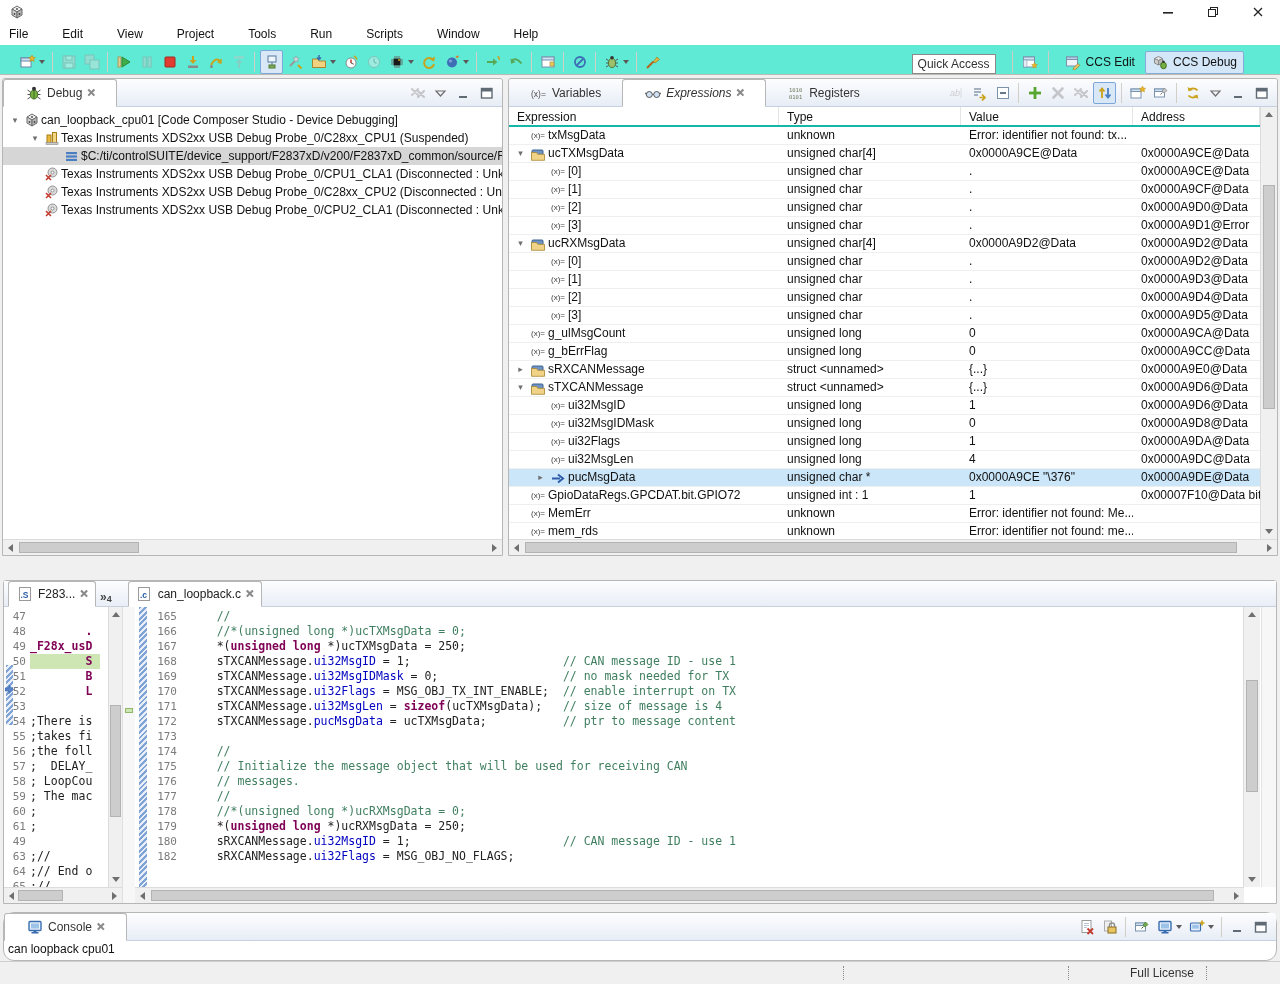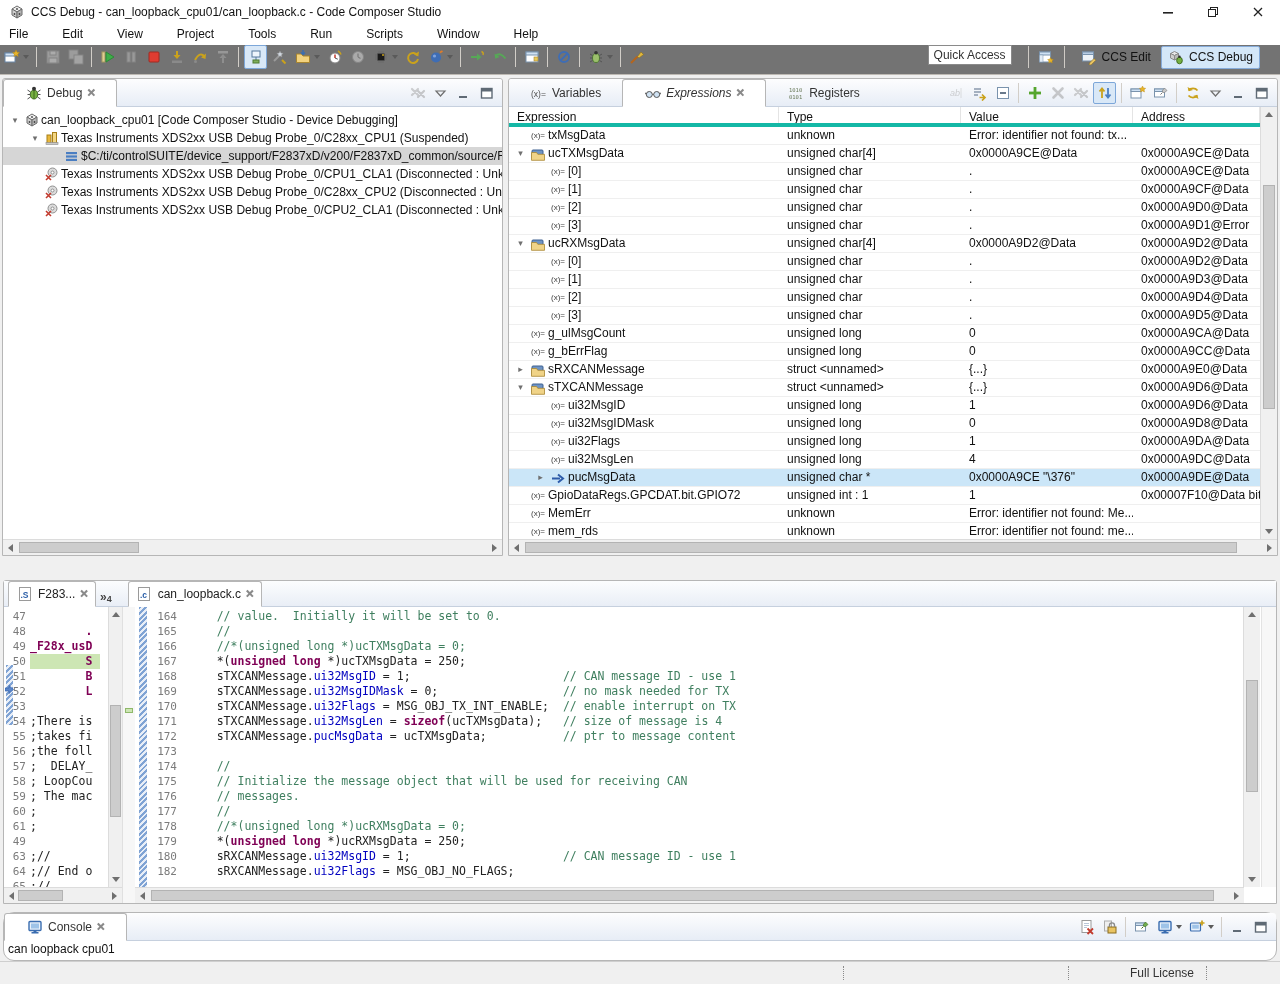--- a/index.html
+++ b/index.html
@@ -12,21 +12,21 @@
   .titlebar{left:0;top:0;width:1280px;height:24px;background:#ffffff;display:flex;align-items:center;padding-left:8px;}
   .titlebar .apptitle{margin-left:6px;font-size:12px;color:#111;}
   .wincontrols{margin-left:auto;display:flex;height:24px;}
   .winbtn{width:45px;height:24px;display:flex;align-items:center;justify-content:center;}
 
   
   .menubar{left:0;top:24px;width:1280px;height:21px;background:#ffffff;display:flex;align-items:center;gap:16px;}
   .menu-item{padding:0 9px;line-height:21px;color:#111;}
 
   
-  .maintoolbar{left:0;top:45px;width:1280px;height:30px;background:#737373;border-bottom:1px solid #bdb9b3;display:flex;align-items:flex-start;padding:0 0;}
+  .maintoolbar{left:0;top:45px;width:1280px;height:30px;background:#5eead4;border-bottom:1px solid #bdb9b3;display:flex;align-items:flex-end;padding:0 16px;}
   .tbtn{height:24px;display:flex;align-items:center;padding:0 2px;border-radius:2px;margin:0 1px;}
   .tbtn.hl{background:#d9e8f7;border:1px solid #7da7d9;}
   .tbtn.gray svg{opacity:.45;filter:grayscale(1);}
   .tsep{width:1px;height:20px;background:#d2cec8;margin:0 4px;}
   .dd{width:0;height:0;border-left:3px solid transparent;border-right:3px solid transparent;border-top:4px solid #5a5a5a;margin-left:3px;}
   .ticon{display:inline-flex;width:17px;height:17px;align-items:center;justify-content:center;}
   .quickaccess{width:84px;height:20px;border:1px solid #8a8a8a;background:#fff;display:flex;align-items:center;justify-content:center;color:#333;margin-left:auto;font-size:12px;}
   .persp{display:flex;align-items:center;margin-left:10px;margin-right:20px;}
   .perspbtn{display:flex;align-items:center;gap:4px;padding:2px 6px;border-radius:2px;margin-left:4px;color:#111;}
   .perspbtn.sel{background:#d4e7f8;border:1px solid #86abd9;}
@@ -56,21 +56,21 @@
   .vscroll{position:absolute;right:0;width:17px;background:#f0f0f0;border-left:1px solid #dcdcdc;}
   .sb-thumb{position:absolute;background:#cdcdcd;border:1px solid #b3b3b3;}
   .arrow{position:absolute;width:0;height:0;}
   .ar-l{border-top:4px solid transparent;border-bottom:4px solid transparent;border-right:5px solid #6f6f6f;left:5px;top:4px;}
   .ar-r{border-top:4px solid transparent;border-bottom:4px solid transparent;border-left:5px solid #6f6f6f;right:5px;top:4px;}
   .ar-u{border-left:4px solid transparent;border-right:4px solid transparent;border-bottom:5px solid #6f6f6f;left:4px;top:5px;}
   .ar-d{border-left:4px solid transparent;border-right:4px solid transparent;border-top:5px solid #6f6f6f;left:4px;bottom:5px;}
 
   
   .expr-panel{left:508px;top:78px;width:770px;height:478px;}
-  .grid-h{position:absolute;left:0;top:28px;right:17px;height:20px;display:grid;grid-template-columns:270px 182px 172px 1fr;border-bottom:4px solid #14b8a6;background:#fff;}
+  .grid-h{position:absolute;left:0;top:28px;right:17px;height:20px;display:grid;grid-template-columns:270px 182px 172px 1fr;border-bottom:2px solid #14b8a6;background:#fff;}
   .grid-h div{padding-left:8px;line-height:20px;color:#111;border-right:1px solid #e4e4e4;overflow:hidden;}
   .erows{position:absolute;left:0;top:48px;right:17px;bottom:16px;overflow:hidden;}
   .erow{height:18px;display:grid;grid-template-columns:270px 182px 172px 1fr;border-bottom:1px solid #efefef;}
   .erow>div{line-height:17px;padding-left:8px;white-space:nowrap;overflow:hidden;color:#111;}
   .erow .namecell{display:flex;align-items:center;padding-left:4px;}
   .erow.sel{background:#cbe6f8;}
   .err{color:#ff0000;}
   .eexp{width:15px;flex:none;text-align:center;color:#6f6f6f;font-size:9px;}
   .eic{width:20px;flex:none;display:inline-flex;justify-content:center;align-items:center;}
   .icon-var{font-size:8px;color:#3c3c3c;letter-spacing:0;}
@@ -115,21 +115,20 @@
   <span class="ticon" id="app-icon">
       <svg width="16" height="16" viewBox="0 0 16 16">
         <path d="M3 5 L8 2 L13 5 L8 8 Z" fill="#efefef" stroke="#6b6b6b"></path>
         <path d="M3 5 L8 8 L8 14 L3 11 Z" fill="#cfcfcf" stroke="#6b6b6b"></path>
         <path d="M13 5 L8 8 L8 14 L13 11 Z" fill="#b5b5b5" stroke="#6b6b6b"></path>
         <circle cx="8" cy="5" r=".9" fill="#444"></circle>
         <circle cx="5.5" cy="10" r=".9" fill="#444"></circle>
         <circle cx="10.5" cy="10" r=".9" fill="#444"></circle>
       </svg>
     </span>
-  <span class="apptitle">CCS Debug - can_loopback_cpu01/can_loopback.c - Code Composer Studio</span>
   <div class="wincontrols">
     <span class="winbtn">
         <svg width="12" height="12">
           <rect x="1" y="6" width="10" height="1.6" fill="#222"></rect>
         </svg>
       </span>
     <span class="winbtn">
         <svg width="12" height="12">
           <rect x="3.5" y="1.5" width="7" height="7" fill="none" stroke="#222"></rect>
           <rect x="1.5" y="3.5" width="7" height="7" fill="#fff" stroke="#222"></rect>
@@ -1054,21 +1053,20 @@
       <div class="sb-thumb" style="left:14px;top:2px;width:45px;height:11px;"></div>
     </div>
   </div>
   <div class="mini-ruler">
     <div class="ruler-mark" style="top:34%;"></div>
   </div>
 
   <div class="main-pane">
     <div class="main-strip"></div>
     <div class="main-lines" id="main-lines">
-        <div class="codeline"><span class="lno">164</span><span><span class="sc">    // value.  Initially it will be set to 0.</span></span></div>
         <div class="codeline"><span class="lno">165</span><span><span class="sc">    //</span></span></div>
         <div class="codeline"><span class="lno">166</span><span><span class="sc">    //*(unsigned long *)ucTXMsgData = 0;</span></span></div>
         <div class="codeline"><span class="lno">167</span><span><span class="sp">    *(</span><span class="sk">unsigned long</span><span class="sp"> *)ucTXMsgData = 250;</span></span></div>
         <div class="codeline"><span class="lno">168</span><span><span class="sp">    sTXCANMessage.</span><span class="sm">ui32MsgID</span><span class="sp"> = 1;</span><span class="sp">                      </span><span class="sc">// CAN message ID - use 1</span></span></div>
         <div class="codeline"><span class="lno">169</span><span><span class="sp">    sTXCANMessage.</span><span class="sm">ui32MsgIDMask</span><span class="sp"> = 0;</span><span class="sp">                  </span><span class="sc">// no mask needed for TX</span></span></div>
         <div class="codeline"><span class="lno">170</span><span><span class="sp">    sTXCANMessage.</span><span class="sm">ui32Flags</span><span class="sp"> = MSG_OBJ_TX_INT_ENABLE; </span><span class="sp"> </span><span class="sc">// enable interrupt on TX</span></span></div>
         <div class="codeline"><span class="lno">171</span><span><span class="sp">    sTXCANMessage.</span><span class="sm">ui32MsgLen</span><span class="sp"> = </span><span class="sk">sizeof</span><span class="sp">(ucTXMsgData);  </span><span class="sp"> </span><span class="sc">// size of message is 4</span></span></div>
         <div class="codeline"><span class="lno">172</span><span><span class="sp">    sTXCANMessage.</span><span class="sm">pucMsgData</span><span class="sp"> = ucTXMsgData;</span><span class="sp">           </span><span class="sc">// ptr to message content</span></span></div>
         <div class="codeline"><span class="lno">173</span><span></span></div>
         <div class="codeline"><span class="lno">174</span><span><span class="sc">    //</span></span></div>

